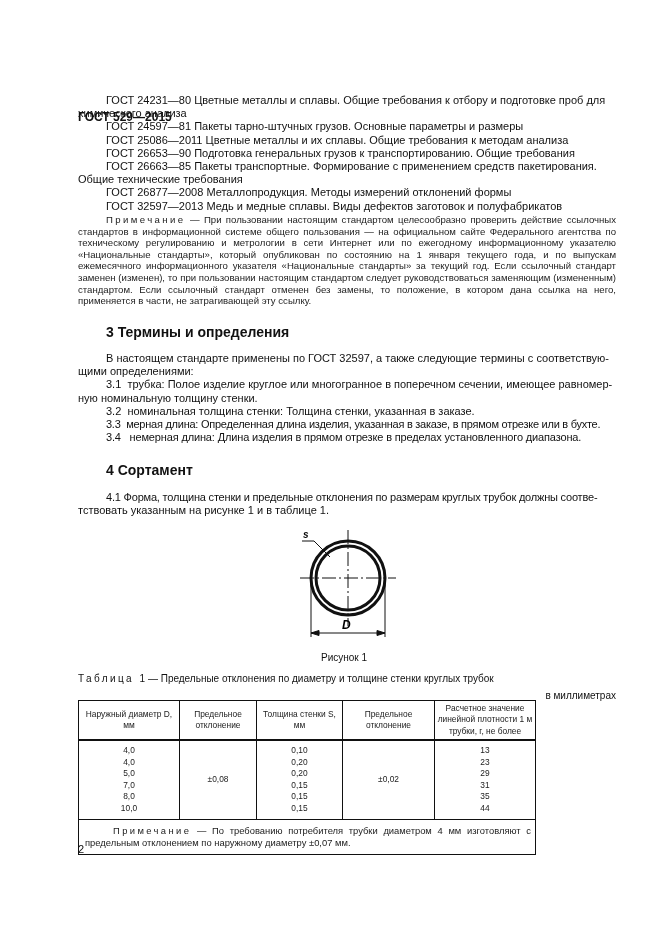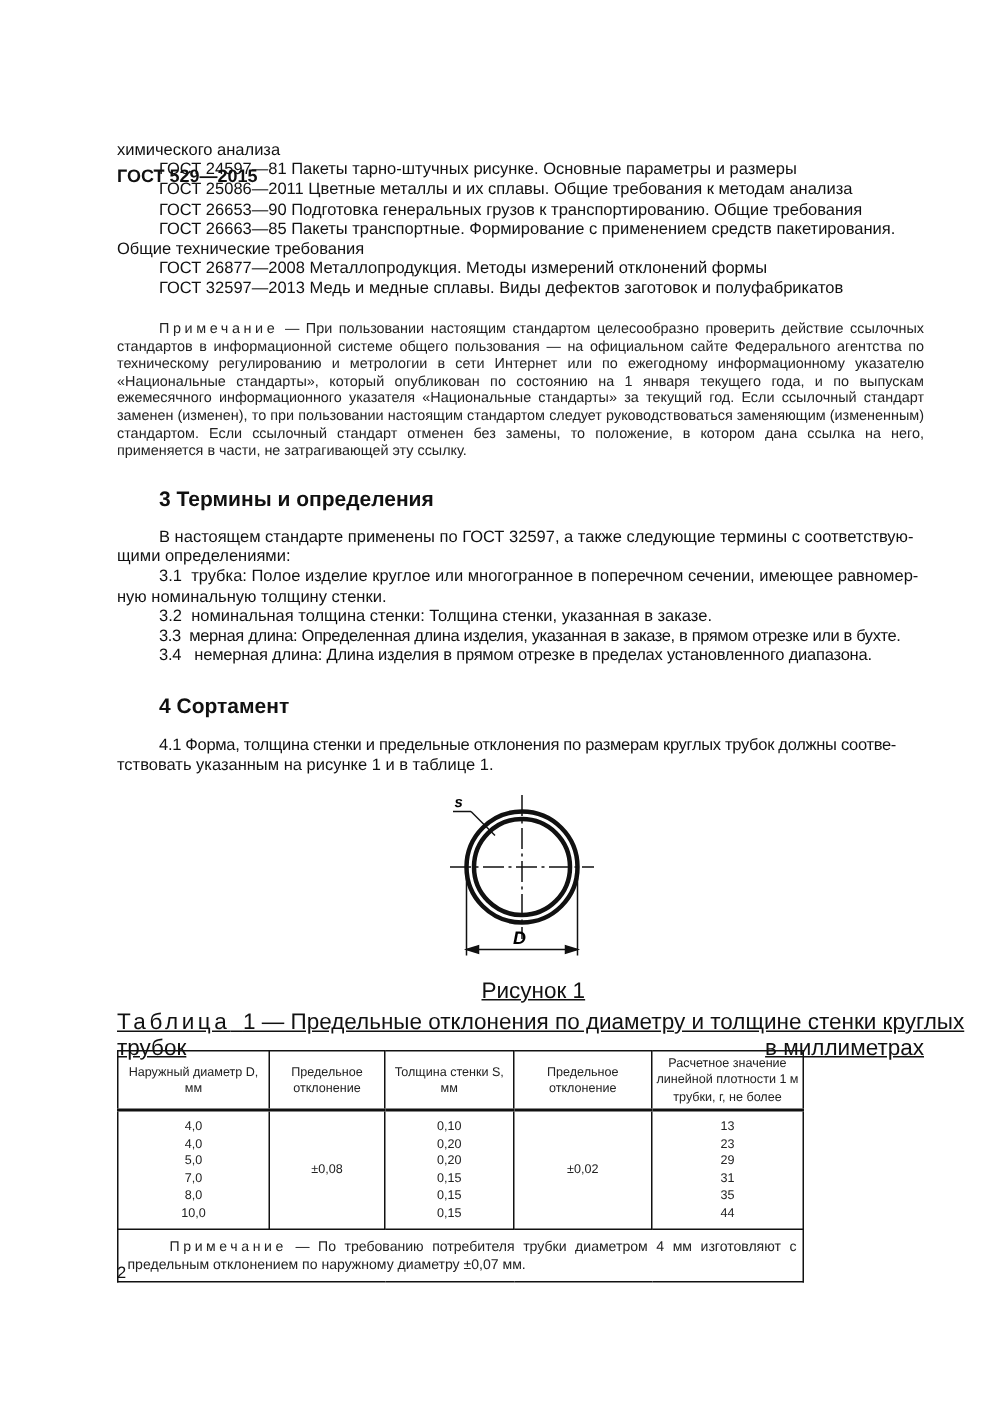--- a/index.html
+++ b/index.html
@@ -9,36 +9,37 @@
   .hdr { left:78px; top:68px; font-size:12px; font-weight:bold;margin-top:42px; }
   .p { font-size:11px; line-height:13.2px; }
   .ref { left:78px; width:538px; }
   .ind { display:inline-block; width:28px; }
   .note { font-size:9.6px; line-height:11.6px; color:#222; left:78px; width:538px; text-align:justify; }
   .spaced { letter-spacing:2.4px; }
   .h2 { font-size:14px; font-weight:bold; left:106px; }
   .body { left:78px; width:538px; font-size:11px; line-height:13.2px; }
   .body .line { white-space:nowrap; }
   b { font-weight:normal; }
-  .caption { font-size:15px;text-decoration:underline; }
+  .caption { font-size:10px; }
   table { border-collapse:collapse; font-size:8.4px; color:#222; }
   td { border:1px solid #111; text-align:center; vertical-align:middle; padding:0 2px; }
   thead td { height:38px; border-bottom:2.5px solid #111; line-height:11.5px; }
   .datacell { line-height:11.6px; padding-top:4px; padding-bottom:4px; }
   .tnote { text-align:justify; padding:5px 4px 5px 6px; font-size:9.4px; line-height:12px; }
   .page-num { left:78px; top:843px; font-size:11px; }
 </style>
 </head>
 <body>
 
 <div class="abs hdr">ГОСТ 529—2015</div>
 
 <div class="abs p ref" style="top:94px;">
+  <div><span class="ind"></span><span>ГОСТ 24231—80</span> <span>Цветные металлы и сплавы. Общие требования к отбору и подготовке проб для</span></div>
   <div>химического анализа</div>
-  <div><span class="ind"></span><span>ГОСТ 24597—81</span> <span>Пакеты тарно-штучных рисунке. Основные параметры и размеры</span></div>
+  <div><span class="ind"></span><span>ГОСТ 24597—81</span> <span>Пакеты тарно-штучных грузов. Основные параметры и размеры</span></div>
   <div><span class="ind"></span><span>ГОСТ 25086—2011</span> <span>Цветные металлы и их сплавы. Общие требования к методам анализа</span></div>
   <div><span class="ind"></span><span>ГОСТ 26653—90</span> <span>Подготовка генеральных грузов к транспортированию. Общие требования</span></div>
   <div><span class="ind"></span><span>ГОСТ 26663—85</span> <span>Пакеты транспортные. Формирование с применением средств пакетирования.</span></div>
   <div>Общие технические требования</div>
   <div><span class="ind"></span><span>ГОСТ 26877—2008</span> <span>Металлопродукция. Методы измерений отклонений формы</span></div>
   <div><span class="ind"></span><span>ГОСТ 32597—2013</span> <span>Медь и медные сплавы. Виды дефектов заготовок и полуфабрикатов</span></div>
 </div>
 
 <div class="abs note" style="top:214px;">
   <span class="ind"></span><span class="spaced">Примечание</span> <span>— При пользовании настоящим стандартом целесообразно проверить действие ссылочных стандартов в информационной системе общего пользования — на официальном сайте Федерального агентства по техническому регулированию и метрологии в сети Интернет или по ежегодному информационному указателю «Национальные стандарты», который опубликован по состоянию на 1 января текущего года, и по выпускам ежемесячного информационного указателя «Национальные стандарты» за текущий год. Если ссылочный стандарт заменен (изменен), то при пользовании настоящим стандартом следует руководствоваться заменяющим (измененным) стандартом. Если ссылочный стандарт отменен без замены, то положение, в котором дана ссылка на него, применяется в части, не затрагивающей эту ссылку.</span>

